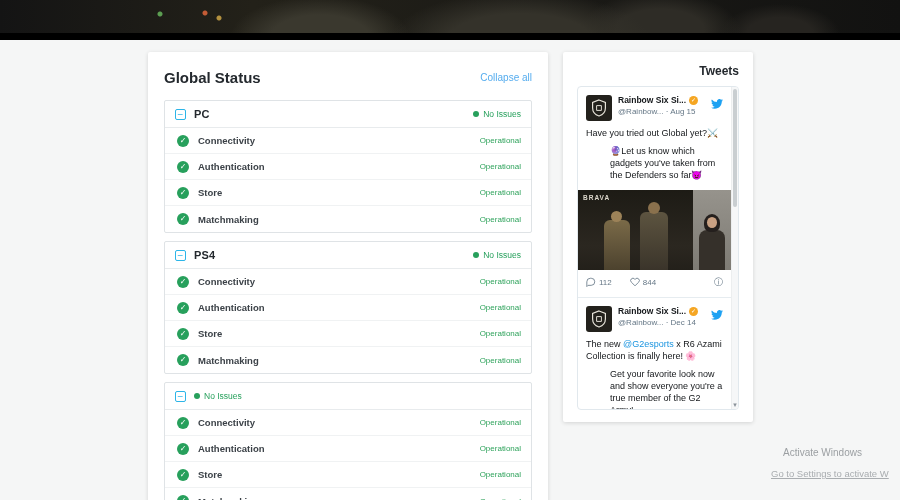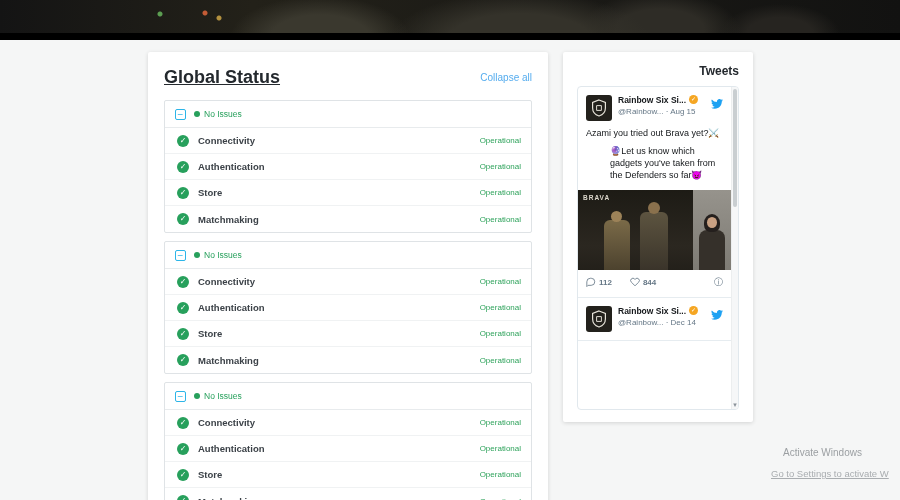--- a/index.html
+++ b/index.html
@@ -25,21 +25,21 @@
       linear-gradient(90deg, #141414 0%, #232119 28%, #1b1a16 60%, #121211 100%);
   }
 
   
   .card { position:absolute; background:#fff; box-shadow:0 1px 4px rgba(0,0,0,.14); border-radius:2px; }
   #status-card { left:148px; top:52px; width:400px; height:470px; padding:16px; }
   #tweets-card { left:563px; top:52px; width:190px; height:370px; padding:12px 14px; }
 
   
   .status-title-row { display:flex; justify-content:space-between; align-items:center; height:18px; margin-bottom:14px; }
-  .status-title { font-size:18px; font-weight:bold; color:#24292e;text-decoration:underline; }
+  .status-title { font-size:15px; font-weight:bold; color:#24292e; }
   .collapse-all { font-size:10px; color:#55acee; cursor:pointer; }
 
   .platform { border:1px solid #dfe3e6; border-radius:2px; margin-bottom:8px; background:#fff; }
   .platform-header { display:flex; align-items:center; height:27px; padding:0 10px; border-bottom:1px solid #e8ebed; cursor:pointer; }
   .minus-icon {
     width:11px; height:11px; border:1px solid #2cb5e8; border-radius:2px;
     color:#2cb5e8; font-size:10px; line-height:9px; text-align:center; margin-right:8px; flex-shrink:0;
   }
   .platform-name { font-size:11px; font-weight:bold; color:#24292e; flex:1; letter-spacing:.2px; }
   .badge { display:flex; align-items:center; font-size:8.5px; color:#27a05c; }
@@ -59,21 +59,21 @@
   .timeline { position:relative; border:1px solid #e1e8ed; border-radius:4px; height:324px; overflow:hidden; background:#fff; }
   .timeline-inner { position:absolute; top:0; left:0; right:7px; }
 
   .tweet { padding:8px 8px 8px 8px; border-bottom:1px solid #e6ecf0; cursor:pointer; }
   .tweet-head { display:flex; align-items:flex-start; }
   .avatar {
     width:26px; height:26px; border-radius:3px; background:#23211c; flex-shrink:0;
     display:flex; align-items:center; justify-content:center;
   }
   .name-block { margin-left:6px; flex:1; min-width:0; }
-  .author-row { display:flex; align-items:flex-start; gap:3px; white-space:nowrap; }
+  .author-row { display:flex; align-items:flex-end; gap:3px; white-space:nowrap; }
   .author { font-size:8.5px; font-weight:bold; color:#14171a; }
   .verified {
     display:inline-block; width:9px; height:9px; background:#f5a623; border-radius:50%;
     color:#fff; font-size:6px; line-height:9px; text-align:center; flex-shrink:0;
   }
   .meta { font-size:8px; color:#657786; margin-top:2px; }
   .bird { flex-shrink:0; margin-left:4px; cursor:pointer; }
 
   .tweet-text { font-size:9px; line-height:1.35; color:#14171a; margin-top:6px; word-wrap:break-word; }
   .tweet-text p { margin-bottom:6px; }
@@ -93,21 +93,21 @@
   .fig1 { left:26px; width:26px; height:50px; background:linear-gradient(180deg,#7a6a48,#4c422e); }
   .fig1-head { left:33px; bottom:48px; width:11px; height:11px; background:#9c8258; }
   .fig2 { left:62px; width:28px; height:58px; background:linear-gradient(180deg,#5d5440,#3a342a); }
   .fig2-head { left:70px; bottom:56px; width:12px; height:12px; background:#8a714d; }
   .panel-right { position:absolute; right:0; top:0; width:38px; height:100%; background:linear-gradient(180deg,#96938c,#7e7b74); }
   .fig3-hair { position:absolute; right:11px; bottom:38px; width:16px; height:18px; border-radius:50% 50% 40% 40%; background:#241f1d; }
   .fig3-face { position:absolute; right:14px; bottom:42px; width:10px; height:11px; border-radius:50%; background:#c9a183; }
   .fig3-body { position:absolute; right:6px; bottom:0; width:26px; height:40px; border-radius:8px 8px 0 0; background:#35302a; }
 
   .tweet-actions { display:flex; align-items:center; margin-top:2px; color:#657786; font-size:8px; }
-  .action { display:flex; align-items:center; gap:3px; cursor:pointer;font-weight:bold; }
+  .action { display:flex; align-items:center; gap:3px; cursor:pointer; }
   .action + .action { margin-left:18px; }
   .info-icon { margin-left:auto; font-size:9px; color:#657786; cursor:pointer; }
 
   
   .tl-scrollbar { position:absolute; top:0; right:0; width:7px; height:100%; background:#f6f7f8; border-left:1px solid #eceeef; }
   .tl-thumb { position:absolute; top:2px; left:1px; width:4px; height:118px; border-radius:2px; background:#c9ced1; cursor:pointer; }
   .tl-arrow { position:absolute; bottom:0; left:0; width:100%; text-align:center; font-size:7px; line-height:9px; color:#8a9299; cursor:pointer; }
 
   
   .wm1 { position:absolute; left:783px; top:447px; font-size:10px; color:#9b9fa2; }
@@ -122,20 +122,21 @@
 
 <div class="card" id="status-card">
   <div class="status-title-row">
     <div class="status-title">Global Status</div>
     <div class="collapse-all">Collapse all</div>
   </div>
 
   <section class="platform">
     <div class="platform-header">
       <span class="minus-icon">−</span>
+      <span class="platform-name">PC</span>
       <span class="badge">
         <span class="dot"></span>
         <span>No Issues</span>
       </span>
     </div>
     <div class="service-row">
       <span class="check-icon">✓</span>
       <span class="service-name">Connectivity</span>
       <span class="service-status">Operational</span>
     </div>
@@ -152,20 +153,21 @@
     <div class="service-row">
       <span class="check-icon">✓</span>
       <span class="service-name">Matchmaking</span>
       <span class="service-status">Operational</span>
     </div>
   </section>
 
   <section class="platform">
     <div class="platform-header">
       <span class="minus-icon">−</span>
+      <span class="platform-name">PS4</span>
       <span class="badge">
         <span class="dot"></span>
         <span>No Issues</span>
       </span>
     </div>
     <div class="service-row">
       <span class="check-icon">✓</span>
       <span class="service-name">Connectivity</span>
       <span class="service-status">Operational</span>
     </div>
@@ -238,21 +240,21 @@
             </div>
             <div class="meta">@Rainbow... · Aug 15</div>
           </div>
           <span class="bird">
             <svg width="12" height="10" viewBox="0 0 24 20" fill="#1da1f2">
               <path d="M24 2.37a9.8 9.8 0 0 1-2.83.78A4.93 4.93 0 0 0 23.34.42a9.86 9.86 0 0 1-3.13 1.2A4.92 4.92 0 0 0 11.7 5.1c0 .39.04.76.12 1.12A13.98 13.98 0 0 1 1.67.92a4.93 4.93 0 0 0 1.52 6.57A4.9 4.9 0 0 1 .96 6.88v.06a4.92 4.92 0 0 0 3.95 4.83 4.96 4.96 0 0 1-2.22.08 4.93 4.93 0 0 0 4.6 3.42A9.87 9.87 0 0 1 0 17.31a13.94 13.94 0 0 0 7.55 2.21c9.05 0 14-7.5 14-14v-.64A10 10 0 0 0 24 2.37z"></path>
             </svg>
           </span>
         </div>
         <div class="tweet-text">
-          <p>Azami you tried out Brava yet?⚔️</p>
+          <p>Have you tried out Global yet?⚔️</p>
           <p>🔮Let us know which gadgets you've taken from the Defenders so far😈</p>
         </div>
         <div class="tweet-image">
           <span class="img-label">BRAVA</span>
           <div class="fig fig1"></div>
           <div class="fig-head fig1-head"></div>
           <div class="fig fig2"></div>
           <div class="fig-head fig2-head"></div>
           <div class="panel-right"></div>
           <div class="fig3-body"></div>
@@ -290,20 +292,25 @@
               <span class="verified">✓</span>
             </div>
             <div class="meta">@Rainbow... · Dec 14</div>
           </div>
           <span class="bird">
             <svg width="12" height="10" viewBox="0 0 24 20" fill="#1da1f2">
               <path d="M24 2.37a9.8 9.8 0 0 1-2.83.78A4.93 4.93 0 0 0 23.34.42a9.86 9.86 0 0 1-3.13 1.2A4.92 4.92 0 0 0 11.7 5.1c0 .39.04.76.12 1.12A13.98 13.98 0 0 1 1.67.92a4.93 4.93 0 0 0 1.52 6.57A4.9 4.9 0 0 1 .96 6.88v.06a4.92 4.92 0 0 0 3.95 4.83 4.96 4.96 0 0 1-2.22.08 4.93 4.93 0 0 0 4.6 3.42A9.87 9.87 0 0 1 0 17.31a13.94 13.94 0 0 0 7.55 2.21c9.05 0 14-7.5 14-14v-.64A10 10 0 0 0 24 2.37z"></path>
             </svg>
           </span>
         </div>
+        <div class="tweet-text">
+          <p><span>The new </span><span class="tlink">@G2esports</span><span> x R6 Azami Collection is finally here! 🌸</span></p>
+          <p>Get your favorite look now and show everyone you're a true member of the G2 Army!</p>
+
+        </div>
       </div>
 
     </div>
 
     <div class="tl-scrollbar">
       <div class="tl-thumb"></div>
       <div class="tl-arrow">▾</div>
     </div>
   </div>
 </div>

